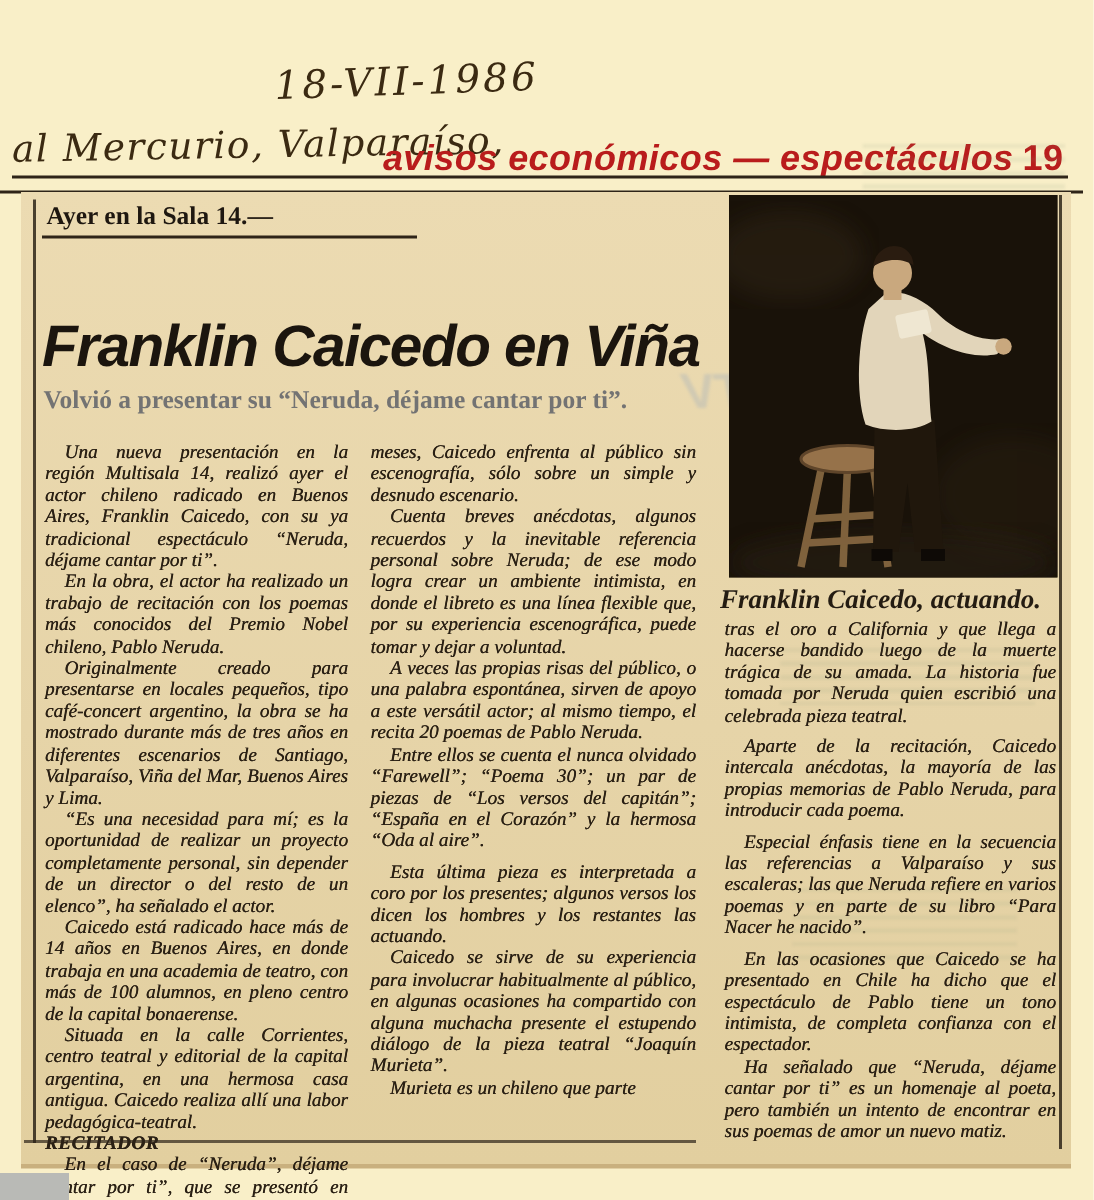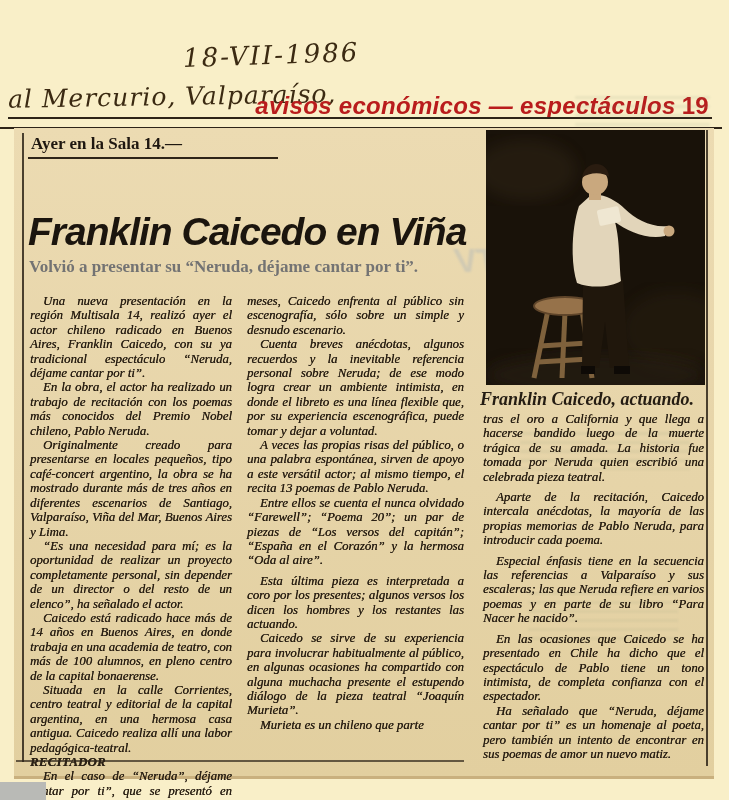--- a/index.html
+++ b/index.html
@@ -134,22 +134,22 @@
     <p class="para">“Es una necesidad para mí; es la oportunidad de realizar un proyecto completamente personal, sin depender de un director o del resto de un elenco”, ha señalado el actor.</p>
     <p class="para">Caicedo está radicado hace más de 14 años en Buenos Aires, en donde trabaja en una academia de teatro, con más de 100 alumnos, en pleno centro de la capital bonaerense.</p>
     <p class="para">Situada en la calle Corrientes, centro teatral y editorial de la capital argentina, en una hermosa casa antigua. Caicedo realiza allí una labor pedagógica-teatral.</p>
     <p class="subhead">RECITADOR</p>
     <p class="para">En el caso de “Neruda”, déjame cantar por ti”, que se presentó en otras cuatro ocasiones en Viña del Mar y Valparaíso hace menos de 4</p>
   </div>
 
   <div class="col col2">
     <p class="para noindent">meses, Caicedo enfrenta al público sin escenografía, sólo sobre un simple y desnudo escenario.</p>
     <p class="para">Cuenta breves anécdotas, algunos recuerdos y la inevitable referencia personal sobre Neruda; de ese modo logra crear un ambiente intimista, en donde el libreto es una línea flexible que, por su experiencia escenográfica, puede tomar y dejar a voluntad.</p>
-    <p class="para">A veces las propias risas del público, o una palabra espontánea, sirven de apoyo a este versátil actor; al mismo tiempo, el recita 13 poemas de Pablo Neruda.</p>
-    <p class="para">Entre ellos se cuenta el nunca olvidado “Farewell”; “Poema 20”; un par de piezas de “Los versos del capitán”; “España en el Corazón” y la hermosa “Oda al aire”.</p>
+    <p class="para">A veces las propias risas del público, o una palabra espontánea, sirven de apoyo a este versátil actor; al mismo tiempo, el recita 20 poemas de Pablo Neruda.</p>
+    <p class="para">Entre ellos se cuenta el nunca olvidado “Farewell”; “Poema 30”; un par de piezas de “Los versos del capitán”; “España en el Corazón” y la hermosa “Oda al aire”.</p>
     <p class="para gap">Esta última pieza es interpretada a coro por los presentes; algunos versos los dicen los hombres y los restantes las actuando.</p>
     <p class="para">Caicedo se sirve de su experiencia para involucrar habitualmente al público, en algunas ocasiones ha compartido con alguna muchacha presente el estupendo diálogo de la pieza teatral “Joaquín Murieta”.</p>
     <p class="para">Murieta es un chileno que parte</p>
   </div>
 
   <div class="col col3">
     <p class="para noindent">tras el oro a California y que llega a hacerse bandido luego de la muerte trágica de su amada. La historia fue tomada por Neruda quien escribió una celebrada pieza teatral.</p>
     <p class="para gap">Aparte de la recitación, Caicedo intercala anécdotas, la mayoría de las propias memorias de Pablo Neruda, para introducir cada poema.</p>
     <p class="para gap">Especial énfasis tiene en la secuencia las referencias a Valparaíso y sus escaleras; las que Neruda refiere en varios poemas y en parte de su libro “Para Nacer he nacido”.</p>
     <p class="para gap">En las ocasiones que Caicedo se ha presentado en Chile ha dicho que el espectáculo de Pablo tiene un tono intimista, de completa confianza con el espectador.</p>

